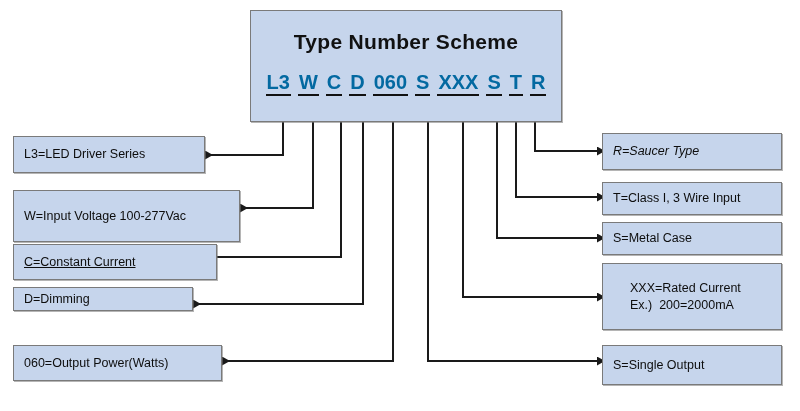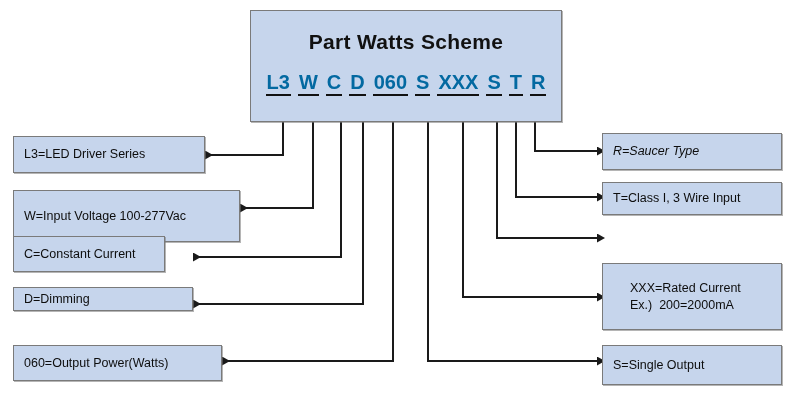--- a/index.html
+++ b/index.html
@@ -104,21 +104,21 @@
 
       <path d="M428,122 L428,361 L597,361" marker-end="url(#arrR)"></path>
       <path d="M463,122 L463,297 L597,297" marker-end="url(#arrR)"></path>
       <path d="M497,122 L497,238 L597,238" marker-end="url(#arrR)"></path>
       <path d="M516,122 L516,197 L597,197" marker-end="url(#arrR)"></path>
       <path d="M535,122 L535,151 L597,151" marker-end="url(#arrR)"></path>
     </g>
   </svg>
 
   <div class="box" id="title-box">
-    <div id="title-text">Part Watts Scheme</div>
+    <div id="title-text">Type Number Scheme</div>
     <div id="partnum-row">
       <span class="seg">L3</span>
       <span class="seg">W</span>
       <span class="seg">C</span>
       <span class="seg">D</span>
       <span class="seg">060</span>
       <span class="seg">S</span>
       <span class="seg">XXX</span>
       <span class="seg">S</span>
       <span class="seg">T</span>
@@ -127,40 +127,43 @@
   </div>
 
   <div class="box" style="left:13px; top:136px; width:192px; height:37px;">
     <div class="ln">L3=LED Driver Series</div>
   </div>
 
   <div class="box" style="left:13px; top:190px; width:227px; height:52px;">
     <div class="ln">W=Input Voltage 100-277Vac</div>
   </div>
 
-  <div class="box" style="left:13px; top:236px; width:152px; height:36px;">
+  <div class="box" style="left:13px; top:244px; width:204px; height:36px;text-decoration:underline;">
     <div class="ln">C=Constant Current</div>
   </div>
 
   <div class="box" style="left:13px; top:287px; width:180px; height:24px;">
     <div class="ln">D=Dimming</div>
   </div>
 
   <div class="box" style="left:13px; top:345px; width:209px; height:36px;">
     <div class="ln">060=Output Power(Watts)</div>
   </div>
 
   <div class="box" style="left:602px; top:133px; width:180px; height:37px;font-style:italic;">
     <div class="ln">R=Saucer Type</div>
   </div>
 
   <div class="box" style="left:602px; top:182px; width:180px; height:33px;">
     <div class="ln">T=Class I, 3 Wire Input</div>
   </div>
 
+  <div class="box" style="left:602px; top:222px; width:180px; height:33px;">
+    <div class="ln">S=Metal Case</div>
+  </div>
 
   <div class="box multiline" style="left:602px; top:263px; width:180px; height:67px;">
     <div class="ln">XXX=Rated Current</div>
     <div class="ln">Ex.)  200=2000mA</div>
   </div>
 
   <div class="box" style="left:602px; top:345px; width:180px; height:40px;">
     <div class="ln">S=Single Output</div>
   </div>
 

